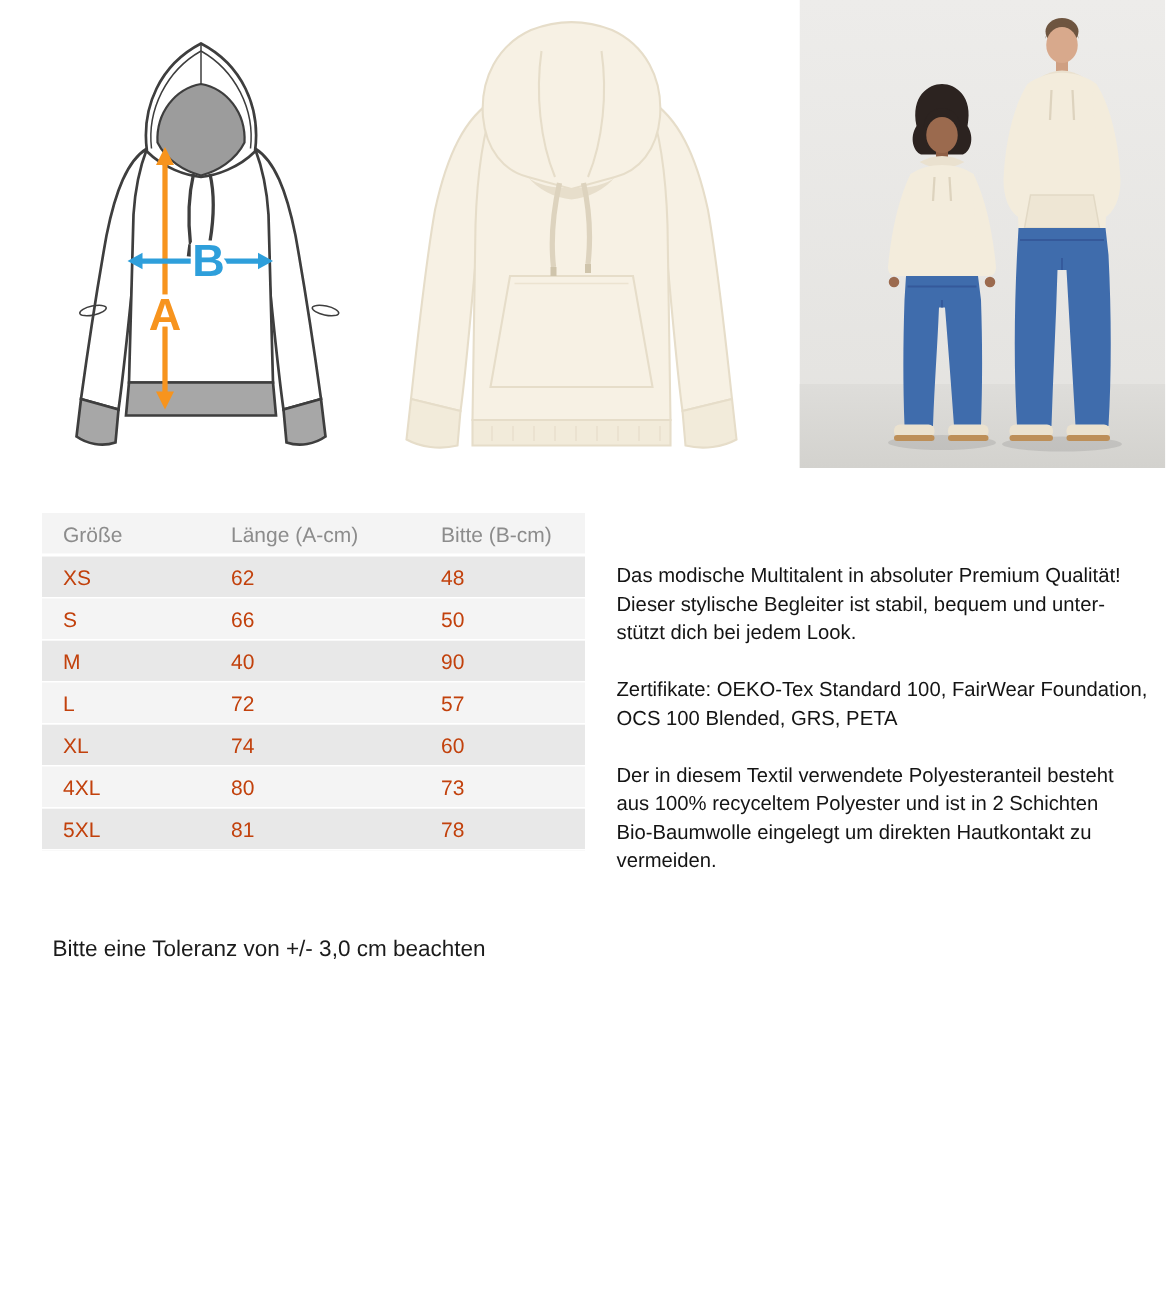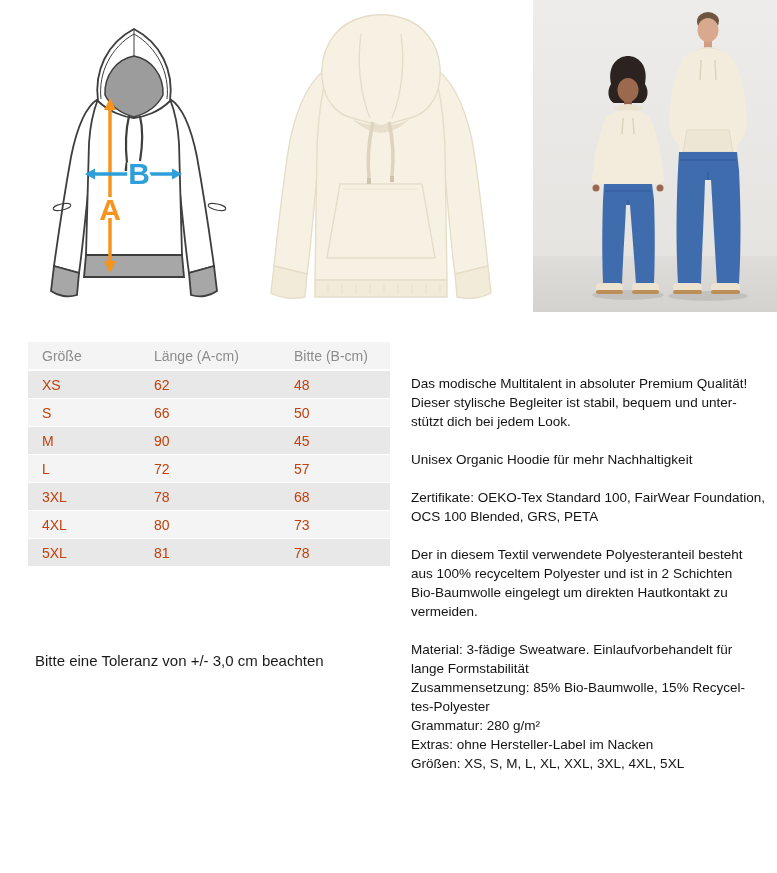--- a/index.html
+++ b/index.html
@@ -20,21 +20,21 @@
     text-align:left;font-weight:400;color:#8c8c8c;background:#f4f4f4;
     height:27px;padding:0 0 0 14px;border-bottom:2px solid #fff;
   }
   table.size td{
     color:#c2410c;height:27px;padding:0 0 0 14px;border-bottom:1px solid #fff;
   }
   table.size tbody tr:nth-child(odd){background:#e8e8e8;}
   table.size tbody tr:nth-child(even){background:#f4f4f4;}
 
   .note{
-    position:absolute;left:35px;top:624px;font-size:15px;color:#1b1b1b;margin-top:28px;
+    position:absolute;left:35px;top:624px;font-size:15px;color:#1b1b1b;
   }
 
   
   .desc{
     position:absolute;left:411px;top:334px;width:362px;
     font-size:13.5px;line-height:19px;color:#141414;margin-top:40px;
   }
   .desc p{margin:0 0 19px 0;white-space:pre-line;}
   .desc p:last-child{margin-bottom:0;}
   svg text.measure{font-family:"Liberation Sans",sans-serif;font-weight:bold;font-size:30px;
@@ -179,32 +179,32 @@
             <td>62</td>
             <td>48</td>
           </tr>
         <tr>
             <td>S</td>
             <td>66</td>
             <td>50</td>
           </tr>
         <tr>
             <td>M</td>
+            <td>40</td>
             <td>90</td>
-            <td>45</td>
           </tr>
         <tr>
             <td>L</td>
             <td>72</td>
             <td>57</td>
           </tr>
         <tr>
-            <td>3XL</td>
-            <td>78</td>
-            <td>68</td>
+            <td>XL</td>
+            <td>74</td>
+            <td>60</td>
           </tr>
         <tr>
             <td>4XL</td>
             <td>80</td>
             <td>73</td>
           </tr>
         <tr>
             <td>5XL</td>
             <td>81</td>
             <td>78</td>
@@ -212,29 +212,21 @@
       </tbody>
     </table>
   </div>
 
   <div class="note">Bitte eine Toleranz von +/- 3,0 cm beachten</div>
 
   <div class="desc">
     <p>Das modische Multitalent in absoluter Premium Qualität!
 Dieser stylische Begleiter ist stabil, bequem und unter-
 stützt dich bei jedem Look.</p>
-    <p>Unisex Organic Hoodie für mehr Nachhaltigkeit</p>
     <p>Zertifikate: OEKO-Tex Standard 100, FairWear Foundation,
 OCS 100 Blended, GRS, PETA</p>
     <p>Der in diesem Textil verwendete Polyesteranteil besteht
 aus 100% recyceltem Polyester und ist in 2 Schichten
 Bio-Baumwolle eingelegt um direkten Hautkontakt zu
 vermeiden.</p>
-    <p>Material: 3-fädige Sweatware. Einlaufvorbehandelt für
-lange Formstabilität
-Zusammensetzung: 85% Bio-Baumwolle, 15% Recycel-
-tes-Polyester
-Grammatur: 280 g/m²
-Extras: ohne Hersteller-Label im Nacken
-Größen: XS, S, M, L, XL, XXL, 3XL, 4XL, 5XL</p>
   </div>
 
 </div>
 
 </body></html>

